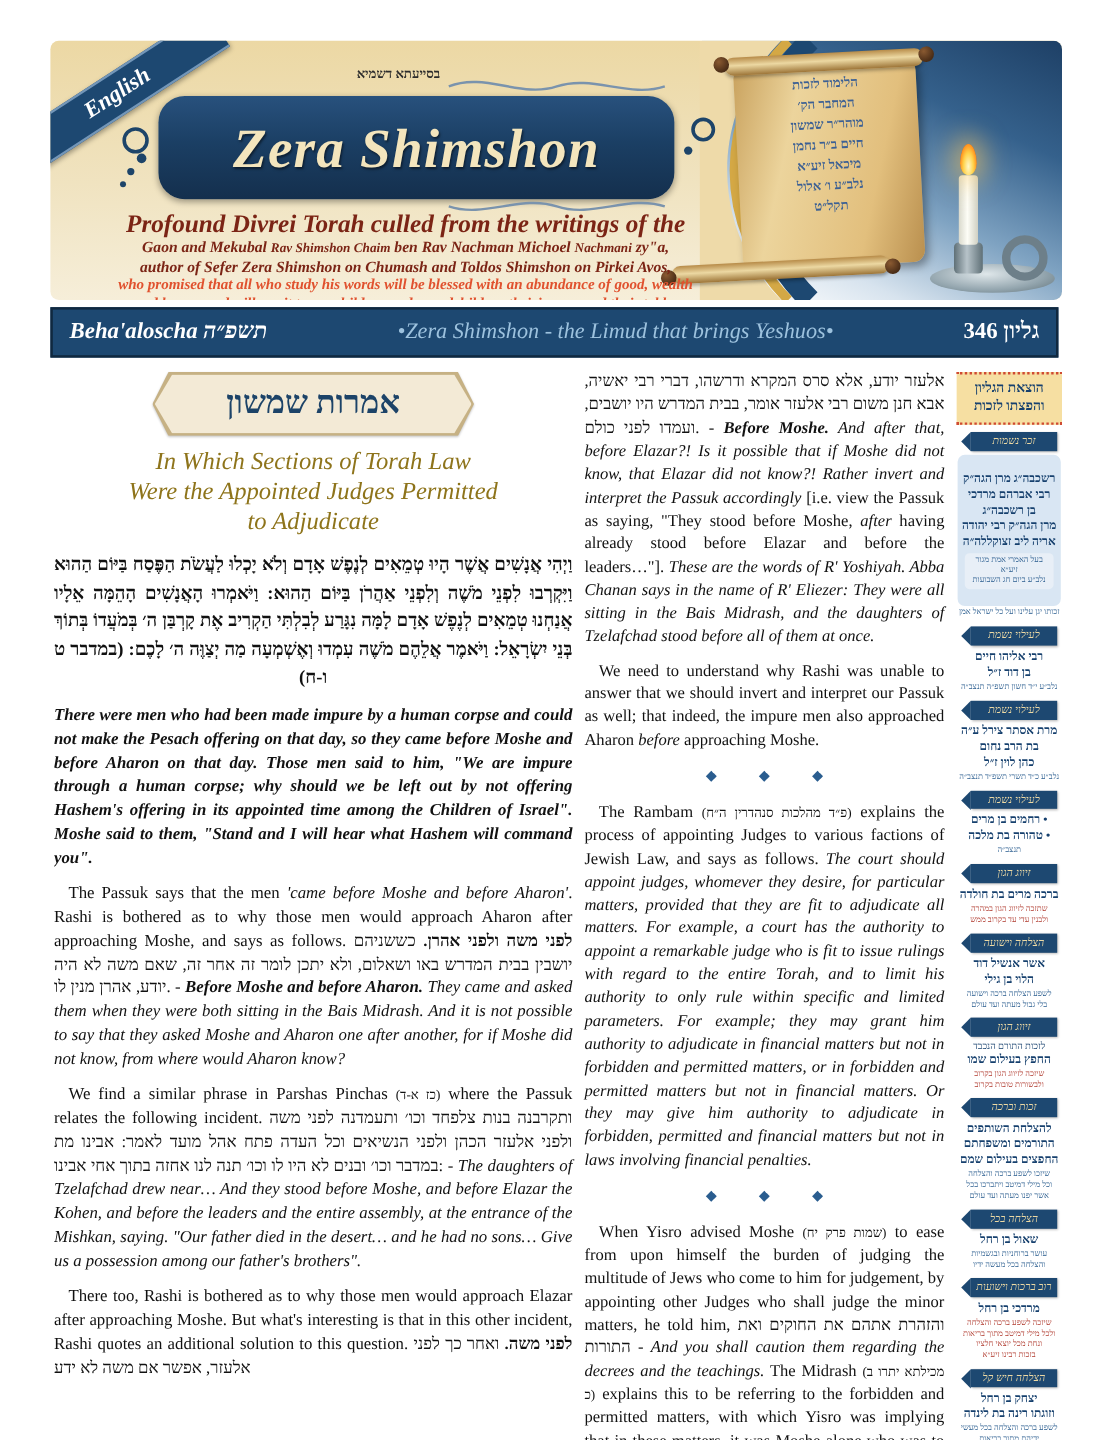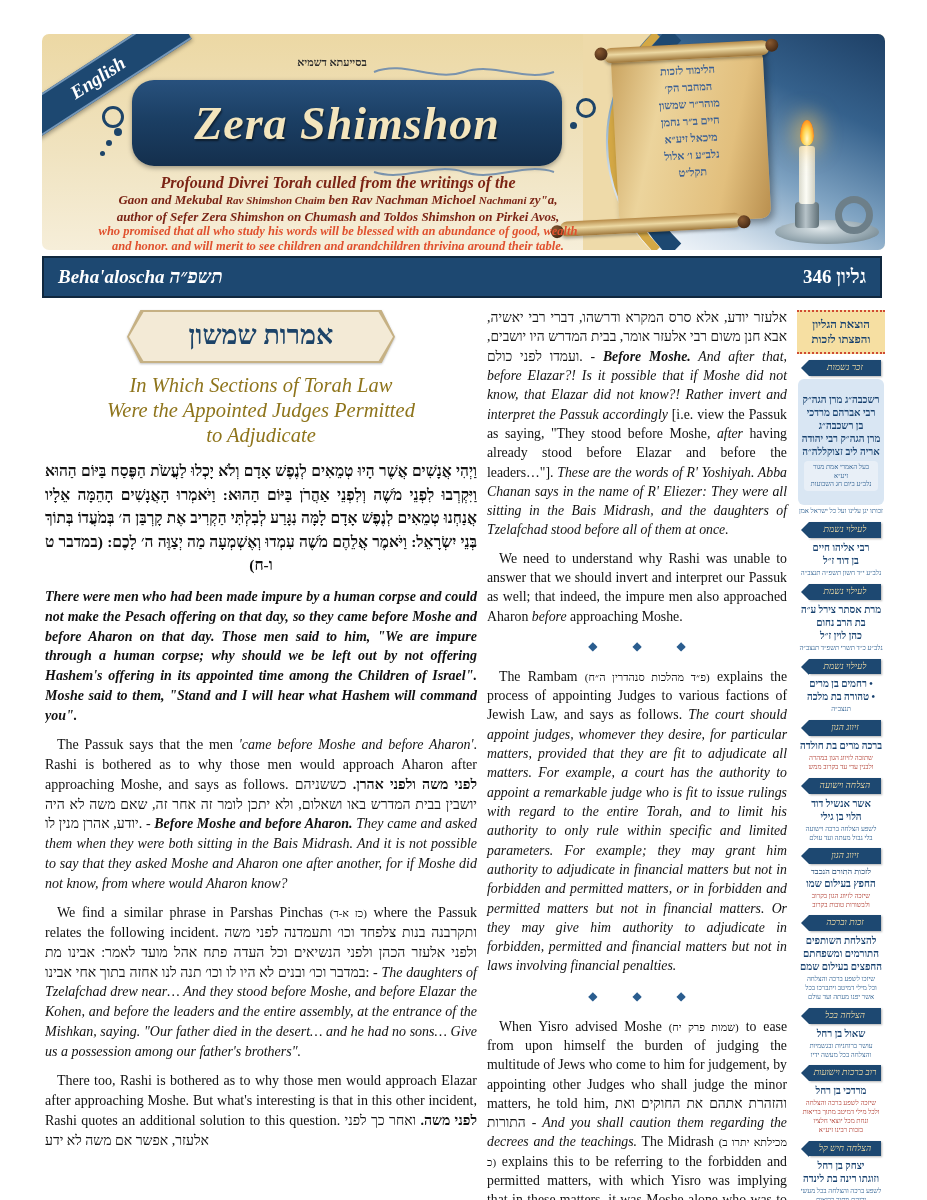--- a/index.html
+++ b/index.html
@@ -21,21 +21,21 @@
         background:linear-gradient(180deg,#28517d,#1b3f64 45%,#142f4d);
         border-radius:22px;box-shadow:0 2px 5px rgba(0,0,0,.35);
         display:flex;align-items:center;justify-content:center;}
   .logo-text{color:#f3e5bd;font-size:46px;font-weight:bold;font-style:italic;
              text-shadow:1px 2px 2px rgba(0,0,0,.5);letter-spacing:1px;}
   .ring{position:absolute;border:3px solid #1d4469;border-radius:50%;background:transparent;}
   .dot{position:absolute;background:#1d4469;border-radius:50%;}
   .flor{position:absolute;left:50%;transform:translateX(-50%);}
   .subs{position:absolute;top:140px;left:6px;width:580px;text-align:center;color:#7b2415;
         font-weight:bold;font-style:italic;}
-  .subs .l1{font-size:16px;line-height:1.15;}
+  .subs .l1{font-size:21px;line-height:1.15;}
   .subs .l2{font-size:13px;line-height:1.25;}
   .subs .l3{font-size:13px;line-height:1.2;}
   .s-big{font-size:11px;}
   .promise{font-size:12.5px;line-height:1.22;color:#e0512e;}
   
   .scroll{position:absolute;right:118px;top:18px;width:152px;height:170px;transform:rotate(-3deg);
           background:linear-gradient(105deg,#c9a25e,#ecd49c 30%,#e2bf7d 72%,#b98f4e);
           border-radius:10px;box-shadow:3px 4px 7px rgba(0,0,0,.35);}
   .roll{position:absolute;height:15px;background:linear-gradient(180deg,#b78b48,#ecd8a2 45%,#9d7538);
         border-radius:8px;box-shadow:0 2px 3px rgba(0,0,0,.3);}
@@ -153,20 +153,21 @@
     <div class="subs">
       <div class="l1">Profound Divrei Torah culled from the writings of the</div>
       <div class="l2"><span class="s-n">Gaon and Mekubal </span><span class="s-big">Rav Shimshon Chaim</span><span class="s-n"> ben Rav Nachman Michoel </span><span class="s-big">Nachmani</span><span class="s-n"> zy"a,</span></div>
       <div class="l3">author of Sefer Zera Shimshon on Chumash and Toldos Shimshon on Pirkei Avos,</div>
       <div class="promise">who promised that all who study his words will be blessed with an abundance of good, wealth<br>and honor, and will merit to see children and grandchildren thriving around their table.</div>
     </div>
   </div>
 
   <div class="tbar">
     <span class="lft">Beha'aloscha תשפ״ה</span>
+    <span class="ctr">•Zera Shimshon - the Limud that brings Yeshuos•</span>
     <span class="rgt" dir="rtl">גליון 346</span>
   </div>
 
   <div class="content">
 
     <div class="colL">
       <div class="badge-wrap">
         <div class="badge-outer">
           <div class="badge">אמרות שמשון</div>
         </div>

